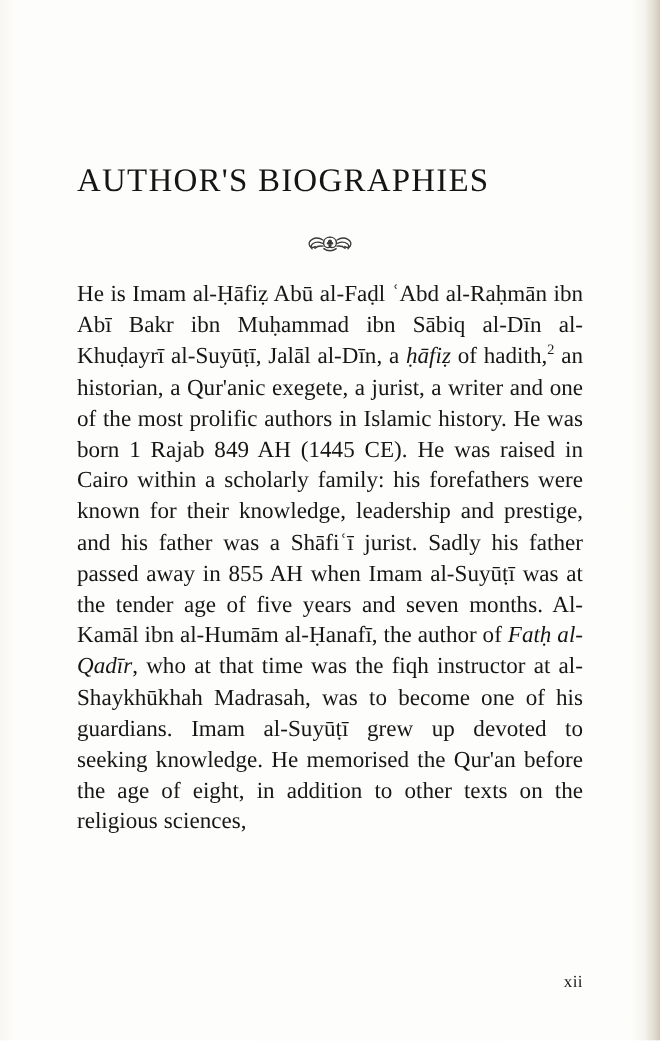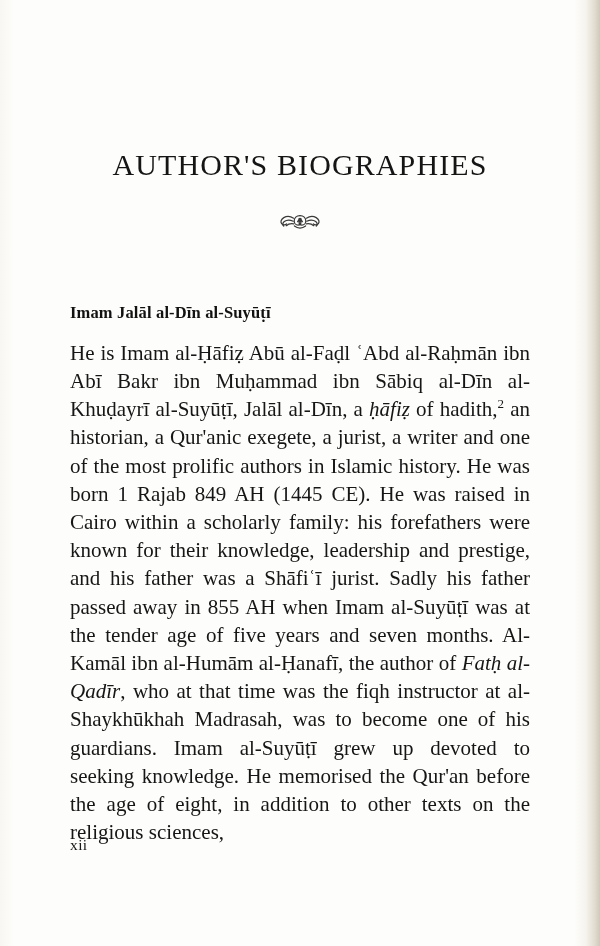--- a/index.html
+++ b/index.html
@@ -54,21 +54,21 @@
     left: 70px;
     top: 0;
     width: 460px;
     height: 946px;
   }
 
   
   .chapter-title {
     margin: 0;
     padding-top: 148px;
-    text-align: center;
+    text-align: left;
     font-family: "Liberation Serif", "DejaVu Serif", serif;
     font-weight: 400;
     font-size: 30px;
     letter-spacing: 1.1px;
     color: #151515;
     line-height: 1.1;
   }
 
   
   .ornament-wrap {
@@ -137,23 +137,23 @@
   }
   .footnote-marker {
     display: inline-block;
     width: 30px;
   }
 
   
   .page-number {
     position: absolute;
     left: 0;
-    top: 836px;
+    top: 884px;
     width: 460px;
-    text-align: left;
+    text-align: right;
     font-size: 15.5px;
     color: #181818;
     letter-spacing: 0.4px;
   }
 </style>
 </head>
 <body>
 
 <div class="page">
 
@@ -173,21 +173,20 @@
           <path d="M30.6 12.8 C27.8 12.4 24.9 13.2 23.3 14.7"></path>
           <path d="M43.4 7.2 C46.5 5.2 50.4 5.0 53.2 6.6 C55.8 8.1 56.8 10.8 55.4 12.6 C54.2 14.2 51.8 14.3 50.4 13.0"></path>
           <path d="M43.8 10.2 C47.0 8.8 50.6 9.0 52.7 10.6 C54.5 12.0 54.7 14.0 53.3 15.1"></path>
           <path d="M43.4 12.8 C46.2 12.4 49.1 13.2 50.7 14.7"></path>
           <path d="M31.4 15.0 C33.2 16.4 35.0 17.0 37 17.0 C39.0 17.0 40.8 16.4 42.6 15.0"></path>
         </g>
         <ellipse cx="37" cy="9.2" rx="2.0" ry="2.4" fill="#3a3a3a"></ellipse>
       </svg>
     </div>
 
-    <h2 class="section-heading">Imam Jalāl al-Dīn al-Suyūṭī</h2>
 
     <p class="body-paragraph"><span>He is Imam al-Ḥāfiẓ Abū al-Faḍl ʿAbd al-Raḥmān ibn Abī Bakr ibn Muḥammad ibn Sābiq al-Dīn al-Khuḍayrī al-Suyūṭī, Jalāl al-Dīn, a </span><span class="it">ḥāfiẓ</span><span> of hadith,</span><sup class="fn-ref">2</sup><span> an historian, a Qur'anic exegete, a jurist, a writer and one of the most prolific authors in Islamic history. He was born 1 Rajab 849 AH (1445 CE). He was raised in Cairo within a scholarly family: his forefathers were known for their knowledge, leadership and prestige, and his father was a Shāfiʿī jurist. Sadly his father passed away in 855 AH when Imam al-Suyūṭī was at the tender age of five years and seven months. Al-Kamāl ibn al-Humām al-Ḥanafī, the author of </span><span class="it">Fatḥ al-Qadīr</span><span>, who at that time was the fiqh instructor at al-Shaykhūkhah Madrasah, was to become one of his guardians. Imam al-Suyūṭī grew up devoted to seeking knowledge. He memorised the Qur'an before the age of eight, in addition to other texts on the religious sciences,</span></p>
 
 
     <div class="page-number">xii</div>
 
   </div>
 
   <div class="page-edge-shading"></div>
 </div>

